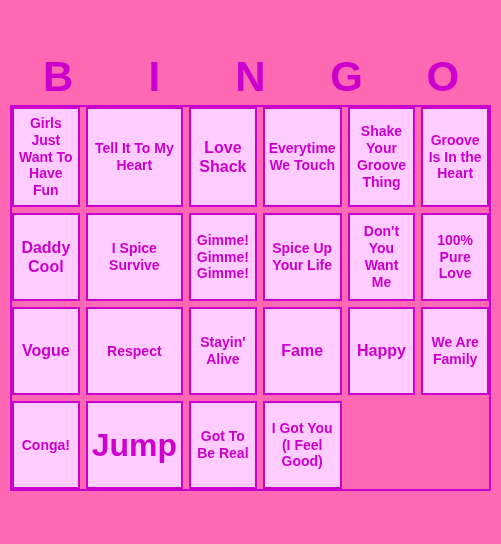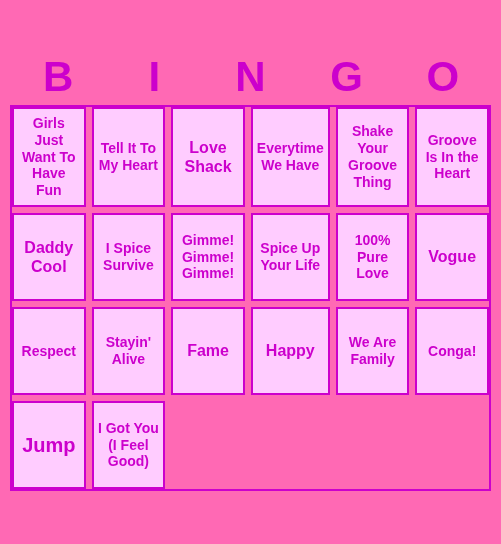--- a/index.html
+++ b/index.html
@@ -46,49 +46,51 @@
       padding: 6px 4px;
       font-size: 14px;
       font-weight: bold;
       color: #cc00cc;
       line-height: 1.2;
     }
     .bingo-cell.large-text {
       font-size: 16px;
     }
     .bingo-cell.xlarge-text {
-      font-size: 20px;
+      font-size: 32px;
     }
   </style>
 </head>
 <body>
 
 <div class="bingo-card">
   <div class="bingo-header">
     <div class="bingo-letter">B</div>
     <div class="bingo-letter">I</div>
     <div class="bingo-letter">N</div>
     <div class="bingo-letter">G</div>
     <div class="bingo-letter">O</div>
   </div>
   <div class="bingo-grid">
   <div class="bingo-cell">Girls Just Want To Have Fun</div>
       <div class="bingo-cell">Tell It To My Heart</div>
       <div class="bingo-cell large-text">Love Shack</div>
-      <div class="bingo-cell">Everytime We Have</div>
+      <div class="bingo-cell">Everytime We Touch</div>
       <div class="bingo-cell">Shake Your Groove Thing</div>
       <div class="bingo-cell">Groove Is In the Heart</div>
       <div class="bingo-cell large-text">Daddy Cool</div>
       <div class="bingo-cell">I Spice Survive</div>
       <div class="bingo-cell">Gimme! Gimme! Gimme!</div>
       <div class="bingo-cell">Spice Up Your Life</div>
+      <div class="bingo-cell">Don't You Want Me</div>
       <div class="bingo-cell">100% Pure Love</div>
       <div class="bingo-cell large-text">Vogue</div>
       <div class="bingo-cell">Respect</div>
       <div class="bingo-cell">Stayin' Alive</div>
       <div class="bingo-cell large-text">Fame</div>
       <div class="bingo-cell large-text">Happy</div>
       <div class="bingo-cell">We Are Family</div>
       <div class="bingo-cell">Conga!</div>
       <div class="bingo-cell xlarge-text">Jump</div>
+      <div class="bingo-cell">Got To Be Real</div>
       <div class="bingo-cell">I Got You (I Feel Good)</div>
     </div>
 </div>
 
 </body></html>

